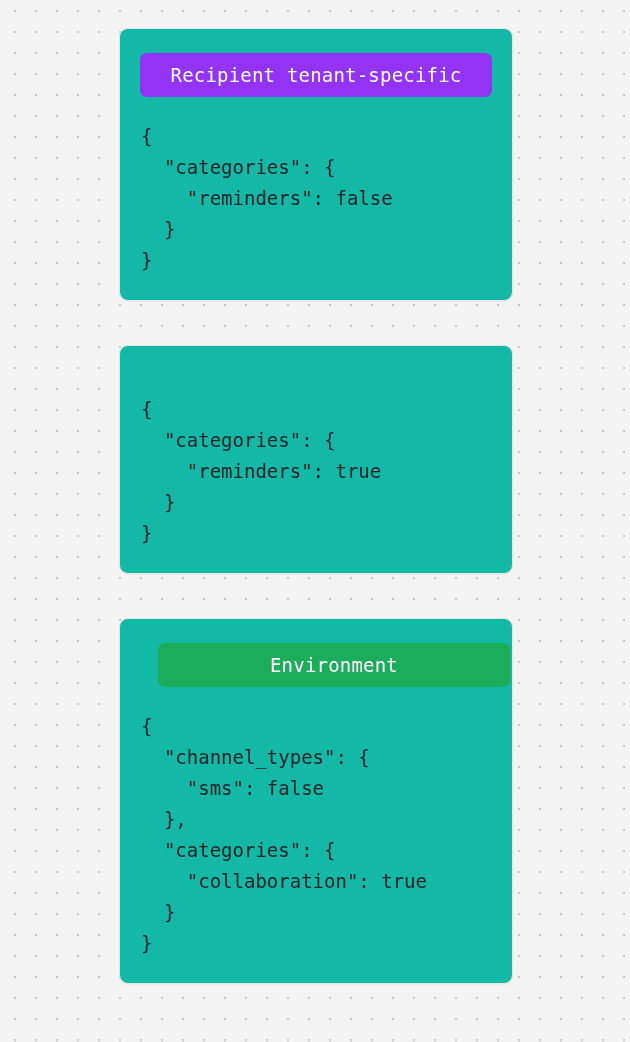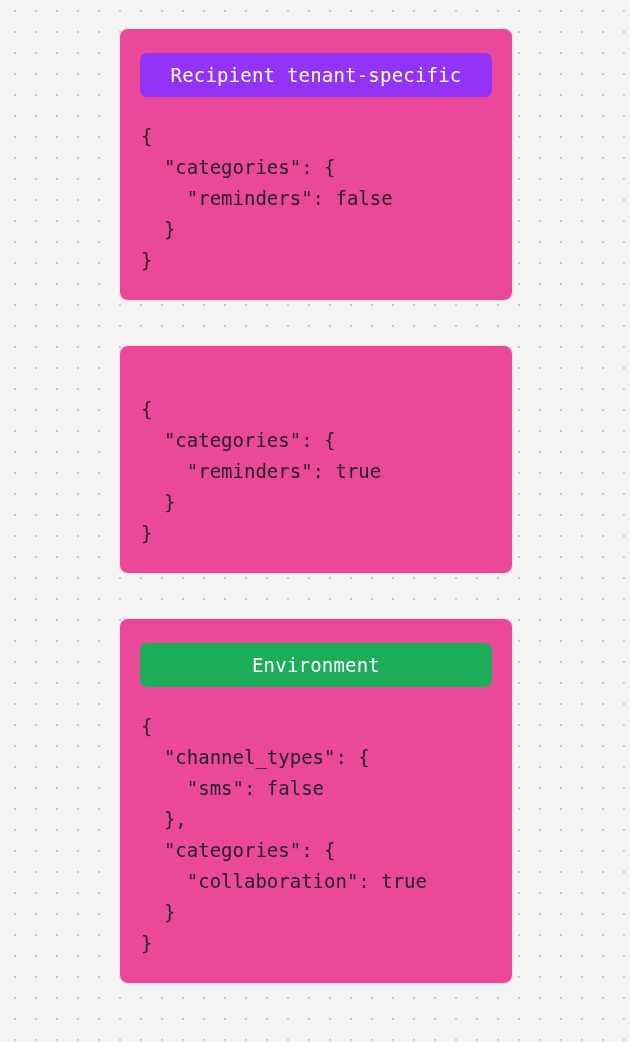--- a/index.html
+++ b/index.html
@@ -22,21 +22,21 @@
   #cards {
     position: absolute;
     left: 119px;
     top: 28px;
     width: 394px;
   }
 
   .card {
     position: relative;
     width: 394px;
-    background: #ec4899;
+    background: #14b8a6;
     border-radius: 9px;
     border: 1px solid #e6e6e6;
     box-shadow: 0 1px 2px rgba(0,0,0,0.045);
     padding: 24px 20px 20px 20px;
   }
 
   .card + .card { margin-top: 44px; }
 
   .badge {
     display: block;
@@ -84,21 +84,21 @@
 
   <div class="card card-2">
     <pre class="json-body">{
   "categories": {
     "reminders": true
   }
 }</pre>
   </div>
 
   <div class="card card-3">
-    <div class="badge" style="background-color: rgb(28, 173, 90);">Environment</div>
+    <div class="badge" style="background-color: rgb(28, 173, 90); margin-left: 18px;">Environment</div>
     <pre class="json-body">{
   "channel_types": {
     "sms": false
   },
   "categories": {
     "collaboration": true
   }
 }</pre>
   </div>
 

